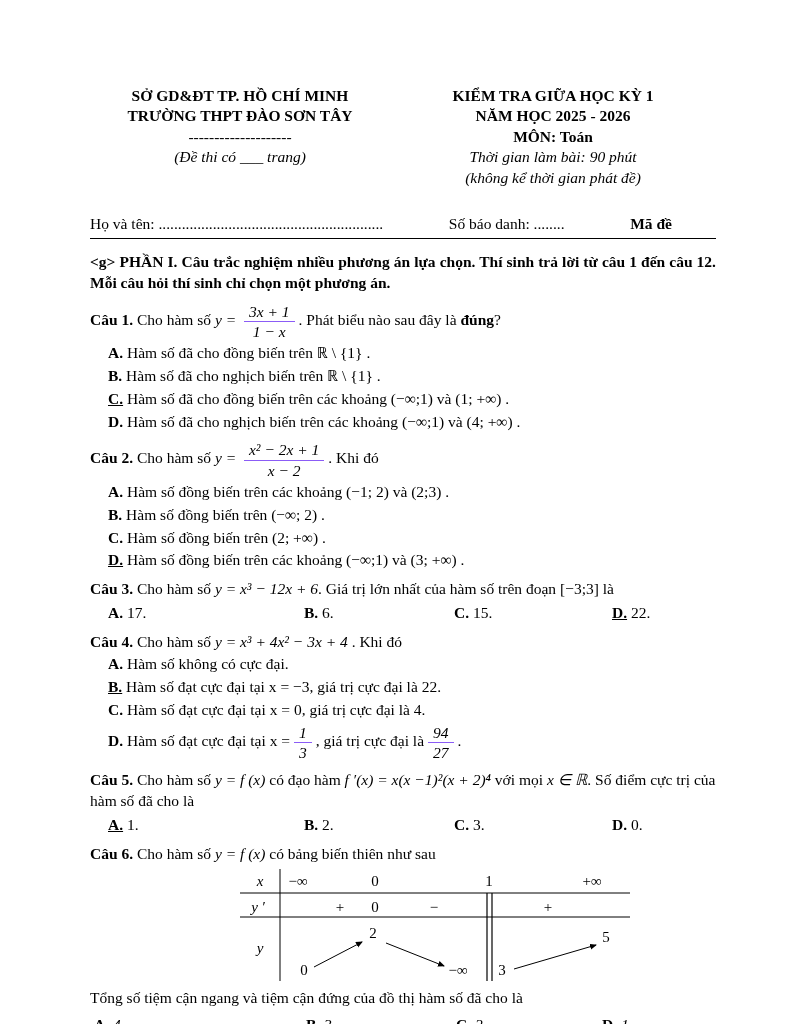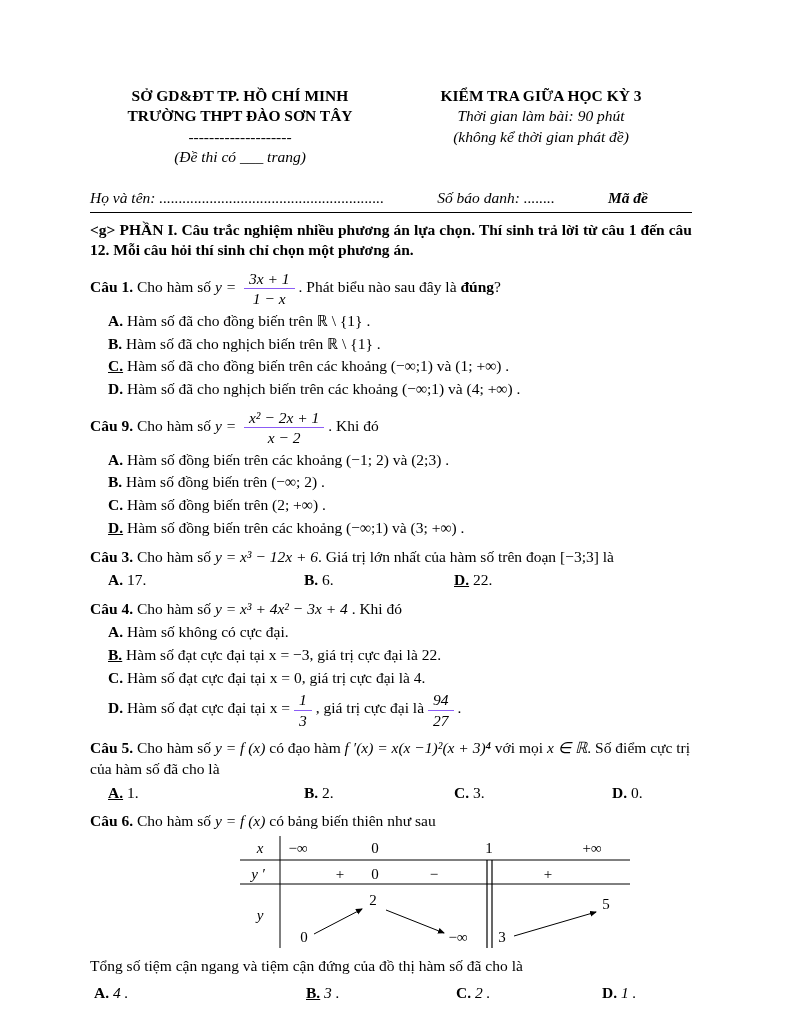--- a/index.html
+++ b/index.html
@@ -2,37 +2,37 @@
 <html><head>
 <meta charset="utf-8">
 <style>
   * { margin:0; padding:0; box-sizing:border-box; }
   html,body { background:#ffffff; }
   body {
     width:792px; height:1024px; overflow:hidden;
     color:#000; font-family:"Liberation Serif", serif;
     font-size:15.5px; line-height:1.34;
   }
-  .page { width:792px; height:1024px; padding:86px 100px 30px 90px; }
+  .page { width:792px; height:1024px; padding:86px 76px 30px 90px; }
   .b { font-weight:bold; }
   .it { font-style:italic; }
   .u  { text-decoration:underline; }
 
   .header { display:flex; }
   .header .hl { width:300px; text-align:center; }
   .header .hr { flex:1; text-align:center; }
   .header p { line-height:1.32; }
 
   .inforow {
-    margin-top:20px; display:flex; justify-content:space-between; align-items:center;
-    border-bottom:1.5px solid #000; padding-bottom:3px;font-style:italic;
+    margin-top:26px; display:flex; justify-content:space-between; align-items:center;
+    border-bottom:1.5px solid #000; padding-bottom:3px;
   }
   .inforow .made { font-weight:bold; margin-right:44px; }
 
-  .part-heading { margin-top:7px; font-weight:bold; text-align:justify; }
+  .part-heading { margin-top:13px; font-weight:bold; text-align:justify; }
 
   .q { margin-top:8px; }
   .qhead { }
   .L { font-weight:bold; }
   .opt { margin:2px 0 0 18px; }
   .optrow { display:grid; grid-template-columns:196px 150px 158px 1fr; margin:3px 0 0 18px; }
   .optrow.flush { margin-left:4px; grid-template-columns:212px 150px 146px 1fr; }
 
   .frac {
     display:inline-block; vertical-align:middle; text-align:center;
@@ -53,21 +53,23 @@
 <div class="page">
 
   <div class="header">
     <div class="hl">
       <p class="b">SỞ GD&amp;ĐT TP. HỒ CHÍ MINH</p>
       <p class="b">TRƯỜNG THPT ĐÀO SƠN TÂY</p>
       <p>--------------------</p>
       <p class="it">(Đề thi có ___ trang)</p>
     </div>
     <div class="hr">
-      <p class="b">KIỂM TRA GIỮA HỌC KỲ 3</p>
+      <p class="b">KIỂM TRA GIỮA HỌC KỲ 1</p>
+      <p class="b">NĂM HỌC 2025 - 2026</p>
+      <p class="b">MÔN: Toán</p>
       <p class="it">Thời gian làm bài: 90 phút</p>
       <p class="it">(không kể thời gian phát đề)</p>
     </div>
   </div>
 
   <div class="inforow">
     <span>Họ và tên: ..........................................................</span>
     <span>Số báo danh: ........</span>
     <span class="made">Mã đề</span>
   </div>
@@ -82,40 +84,41 @@
       <span class="frac"><span class="num">3x + 1</span><span class="den">1 − x</span></span><span>. Phát biểu nào sau đây là </span><span class="b">đúng</span><span>?</span>
     </p>
     <p class="opt"><span class="L">A.</span> <span>Hàm số đã cho đồng biến trên ℝ \ {1} .</span></p>
     <p class="opt"><span class="L">B.</span> <span>Hàm số đã cho nghịch biến trên ℝ \ {1} .</span></p>
     <p class="opt"><span class="L u">C.</span> <span>Hàm số đã cho đồng biến trên các khoảng (−∞;1) và (1; +∞) .</span></p>
     <p class="opt"><span class="L">D.</span> <span>Hàm số đã cho nghịch biến trên các khoảng (−∞;1) và (4; +∞) .</span></p>
   </div>
 
   <div class="q">
     <p class="qhead">
-      <span class="L">Câu 9.</span>
+      <span class="L">Câu 2.</span>
       <span>Cho hàm số</span>
       <span class="it">y =</span>
       <span class="frac"><span class="num">x² − 2x + 1</span><span class="den">x − 2</span></span><span>. Khi đó</span>
     </p>
     <p class="opt"><span class="L">A.</span> <span>Hàm số đồng biến trên các khoảng (−1; 2) và (2;3) .</span></p>
     <p class="opt"><span class="L">B.</span> <span>Hàm số đồng biến trên (−∞; 2) .</span></p>
     <p class="opt"><span class="L">C.</span> <span>Hàm số đồng biến trên (2; +∞) .</span></p>
     <p class="opt"><span class="L u">D.</span> <span>Hàm số đồng biến trên các khoảng (−∞;1) và (3; +∞) .</span></p>
   </div>
 
   <div class="q">
     <p class="qhead">
       <span class="L">Câu 3.</span>
       <span>Cho hàm số</span>
       <span class="it">y = x³ − 12x + 6</span><span>. Giá trị lớn nhất của hàm số trên đoạn [−3;3] là</span>
     </p>
     <div class="optrow">
       <span><span class="L">A.</span> <span>17.</span></span>
       <span><span class="L">B.</span> <span>6.</span></span>
+      <span><span class="L">C.</span> <span>15.</span></span>
       <span><span class="L u">D.</span> <span>22.</span></span>
     </div>
   </div>
 
   <div class="q">
     <p class="qhead">
       <span class="L">Câu 4.</span>
       <span>Cho hàm số</span>
       <span class="it">y = x³ + 4x² − 3x + 4</span><span> . Khi đó</span>
     </p>
@@ -124,21 +127,21 @@
     <p class="opt"><span class="L">C.</span> <span>Hàm số đạt cực đại tại x = 0, giá trị cực đại là 4.</span></p>
     <p class="opt"><span class="L">D.</span> <span>Hàm số đạt cực đại tại x =</span><span class="frac"><span class="num">1</span><span class="den">3</span></span><span>, giá trị cực đại là</span><span class="frac"><span class="num">94</span><span class="den">27</span></span><span>.</span></p>
   </div>
 
   <div class="q">
     <p class="qhead">
       <span class="L">Câu 5.</span>
       <span>Cho hàm số</span>
       <span class="it">y = f (x)</span>
       <span>có đạo hàm</span>
-      <span class="it">f ′(x) = x(x −1)²(x + 3)⁴</span>
+      <span class="it">f ′(x) = x(x −1)²(x + 2)⁴</span>
       <span>với mọi</span>
       <span class="it">x ∈ ℝ</span><span>. Số điểm cực trị của hàm số đã cho là</span>
     </p>
     <div class="optrow">
       <span><span class="L u">A.</span> <span>1.</span></span>
       <span><span class="L">B.</span> <span>2.</span></span>
       <span><span class="L">C.</span> <span>3.</span></span>
       <span><span class="L">D.</span> <span>0.</span></span>
     </div>
   </div>

